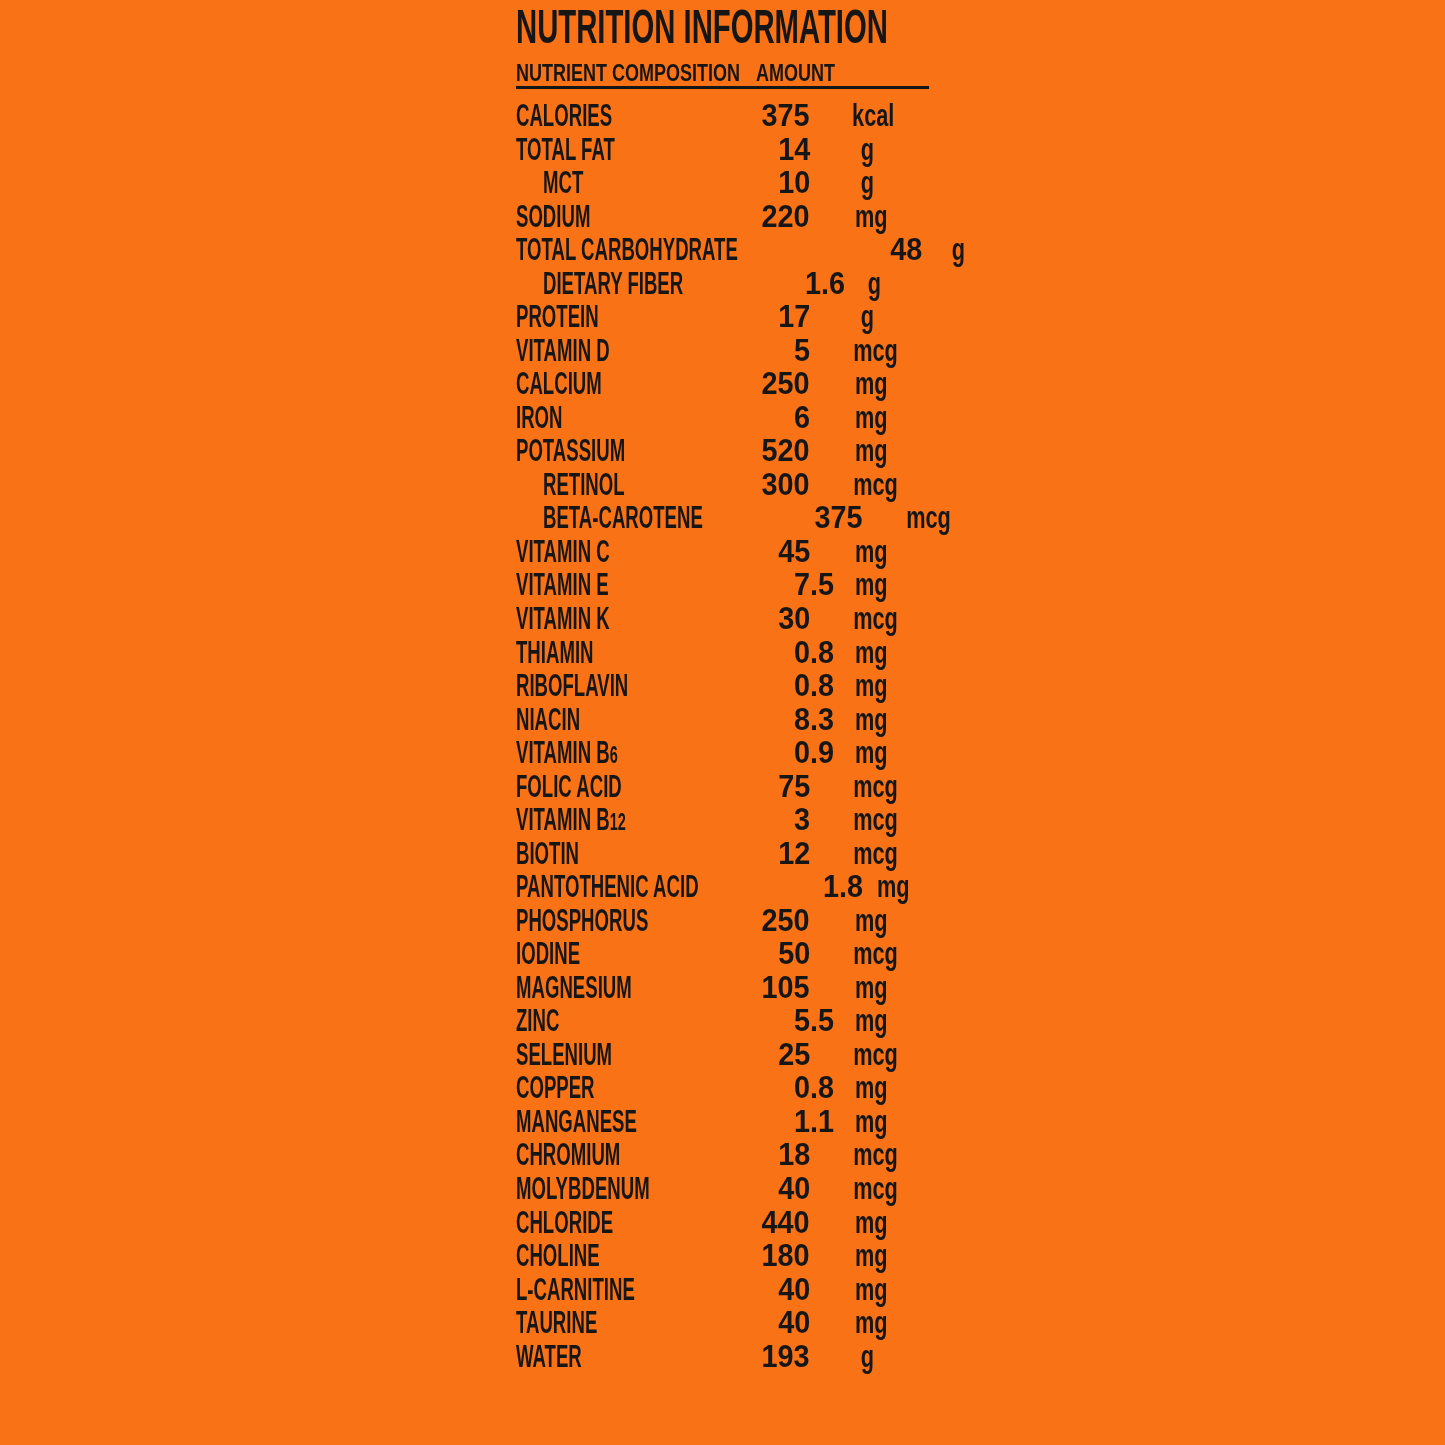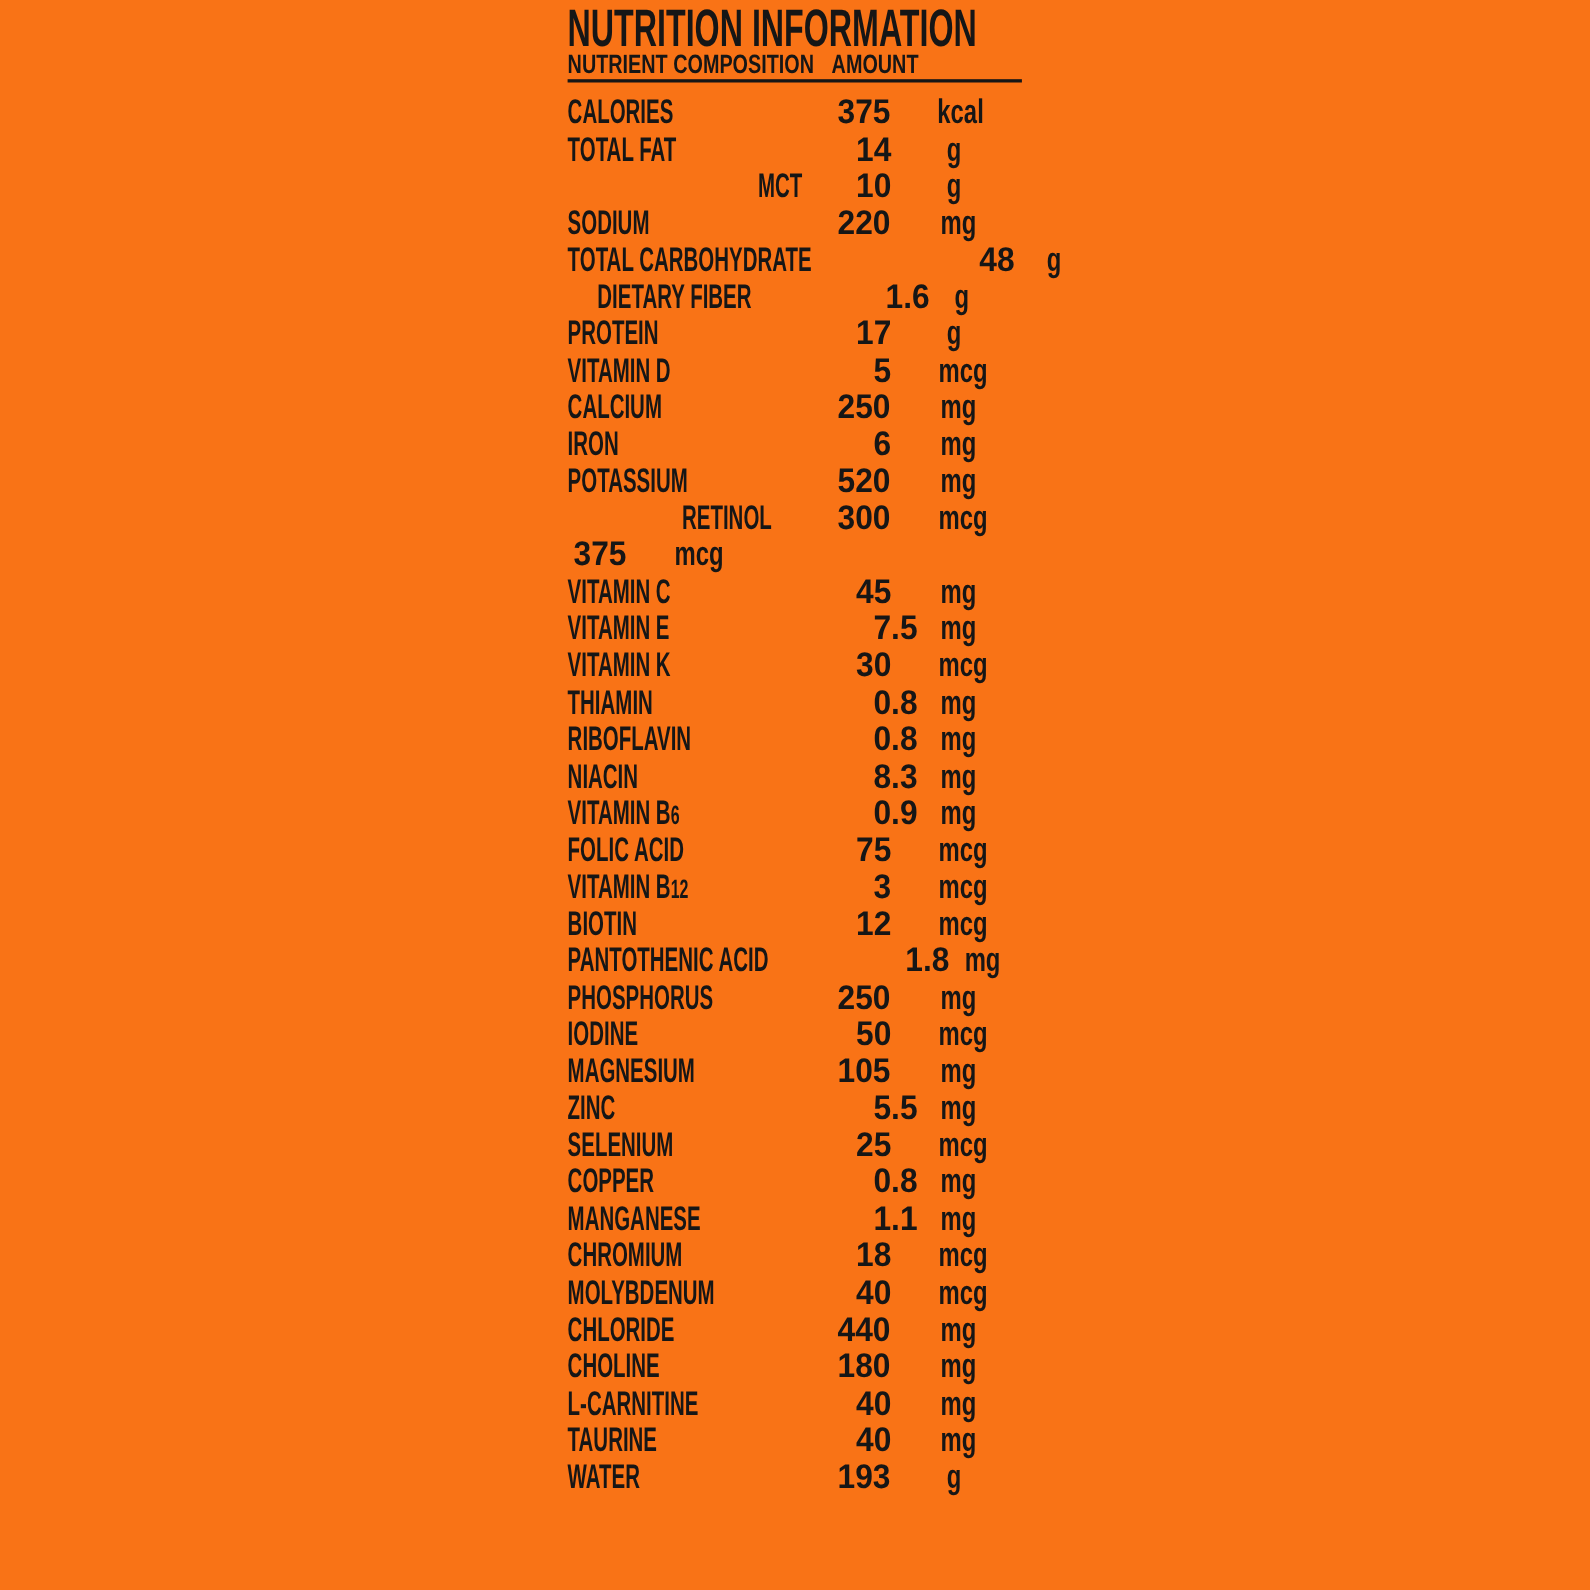--- a/index.html
+++ b/index.html
@@ -15,28 +15,28 @@
   .sx-t2l{transform:scaleX(0.62);transform-origin:0 50%;font-weight:400;}
   .sx-h{transform:scaleX(0.75);transform-origin:0 50%;}
   .sx-label{transform:scaleX(0.60);transform-origin:0 50%;}
   .sx-num{transform:scaleX(0.93);transform-origin:100% 50%;}
   .sx-unit{transform:scaleX(0.70);transform-origin:100% 50%;}
 
   .title-line{font-size:48px;line-height:42px;font-weight:700;letter-spacing:0px;}
   .serving-line{font-size:48px;line-height:42px;font-weight:700;}
   .serving-line .light{margin-left:10px;}
 
-  .cols{position:relative;height:22px;font-size:24px;line-height:22px;font-weight:700;margin-top:0px;}
+  .cols{position:relative;height:22px;font-size:24px;line-height:22px;font-weight:700;margin-top:14px;}
   .col-amount{position:absolute;left:240px;top:0;}
   .rule{height:3px;background:#161616;margin-top:2px;}
 
   .rows{margin-top:10px;}
   .row{display:flex;height:33.54px;line-height:33.54px;font-size:31px;font-weight:700;text-decoration:underline;}
   .cl{flex:1 1 auto;overflow:visible;}
-  .cl.ind{padding-left:27px;text-align:right;}
+  .cl.ind{padding-left:27px;}
   .ca{width:78px;text-align:right;}
   .cu{width:60px;text-align:center;}
   .pp{width:35px;}
   .ghost{visibility:hidden;}
   .subnum{font-size:0.78em;}
 </style>
 </head>
 <body>
 
 <div class="canvas">
@@ -134,20 +134,21 @@
 
 
   <div class="row">
     <div class="cl ind"><span class="t sx-label lbl">RETINOL</span></div>
     <div class="ca"><span class="t sx-num amt">300<span class="ghost">.0</span></span></div>
     <div class="cu"><span class="t sx-unit unt">mcg</span></div>
     <div class="pp"></div>
   </div>
 
   <div class="row">
+    <div class="cl ind"><span class="t sx-label lbl">BETA-CAROTENE</span></div>
     <div class="ca"><span class="t sx-num amt">375<span class="ghost">.0</span></span></div>
     <div class="cu"><span class="t sx-unit unt">mcg</span></div>
     <div class="pp"></div>
   </div>
 
   <div class="row">
     <div class="cl"><span class="t sx-label lbl">VITAMIN C</span></div>
     <div class="ca"><span class="t sx-num amt">45<span class="ghost">.0</span></span></div>
     <div class="cu"><span class="t sx-unit unt">mg</span></div>
     <div class="pp"></div>

